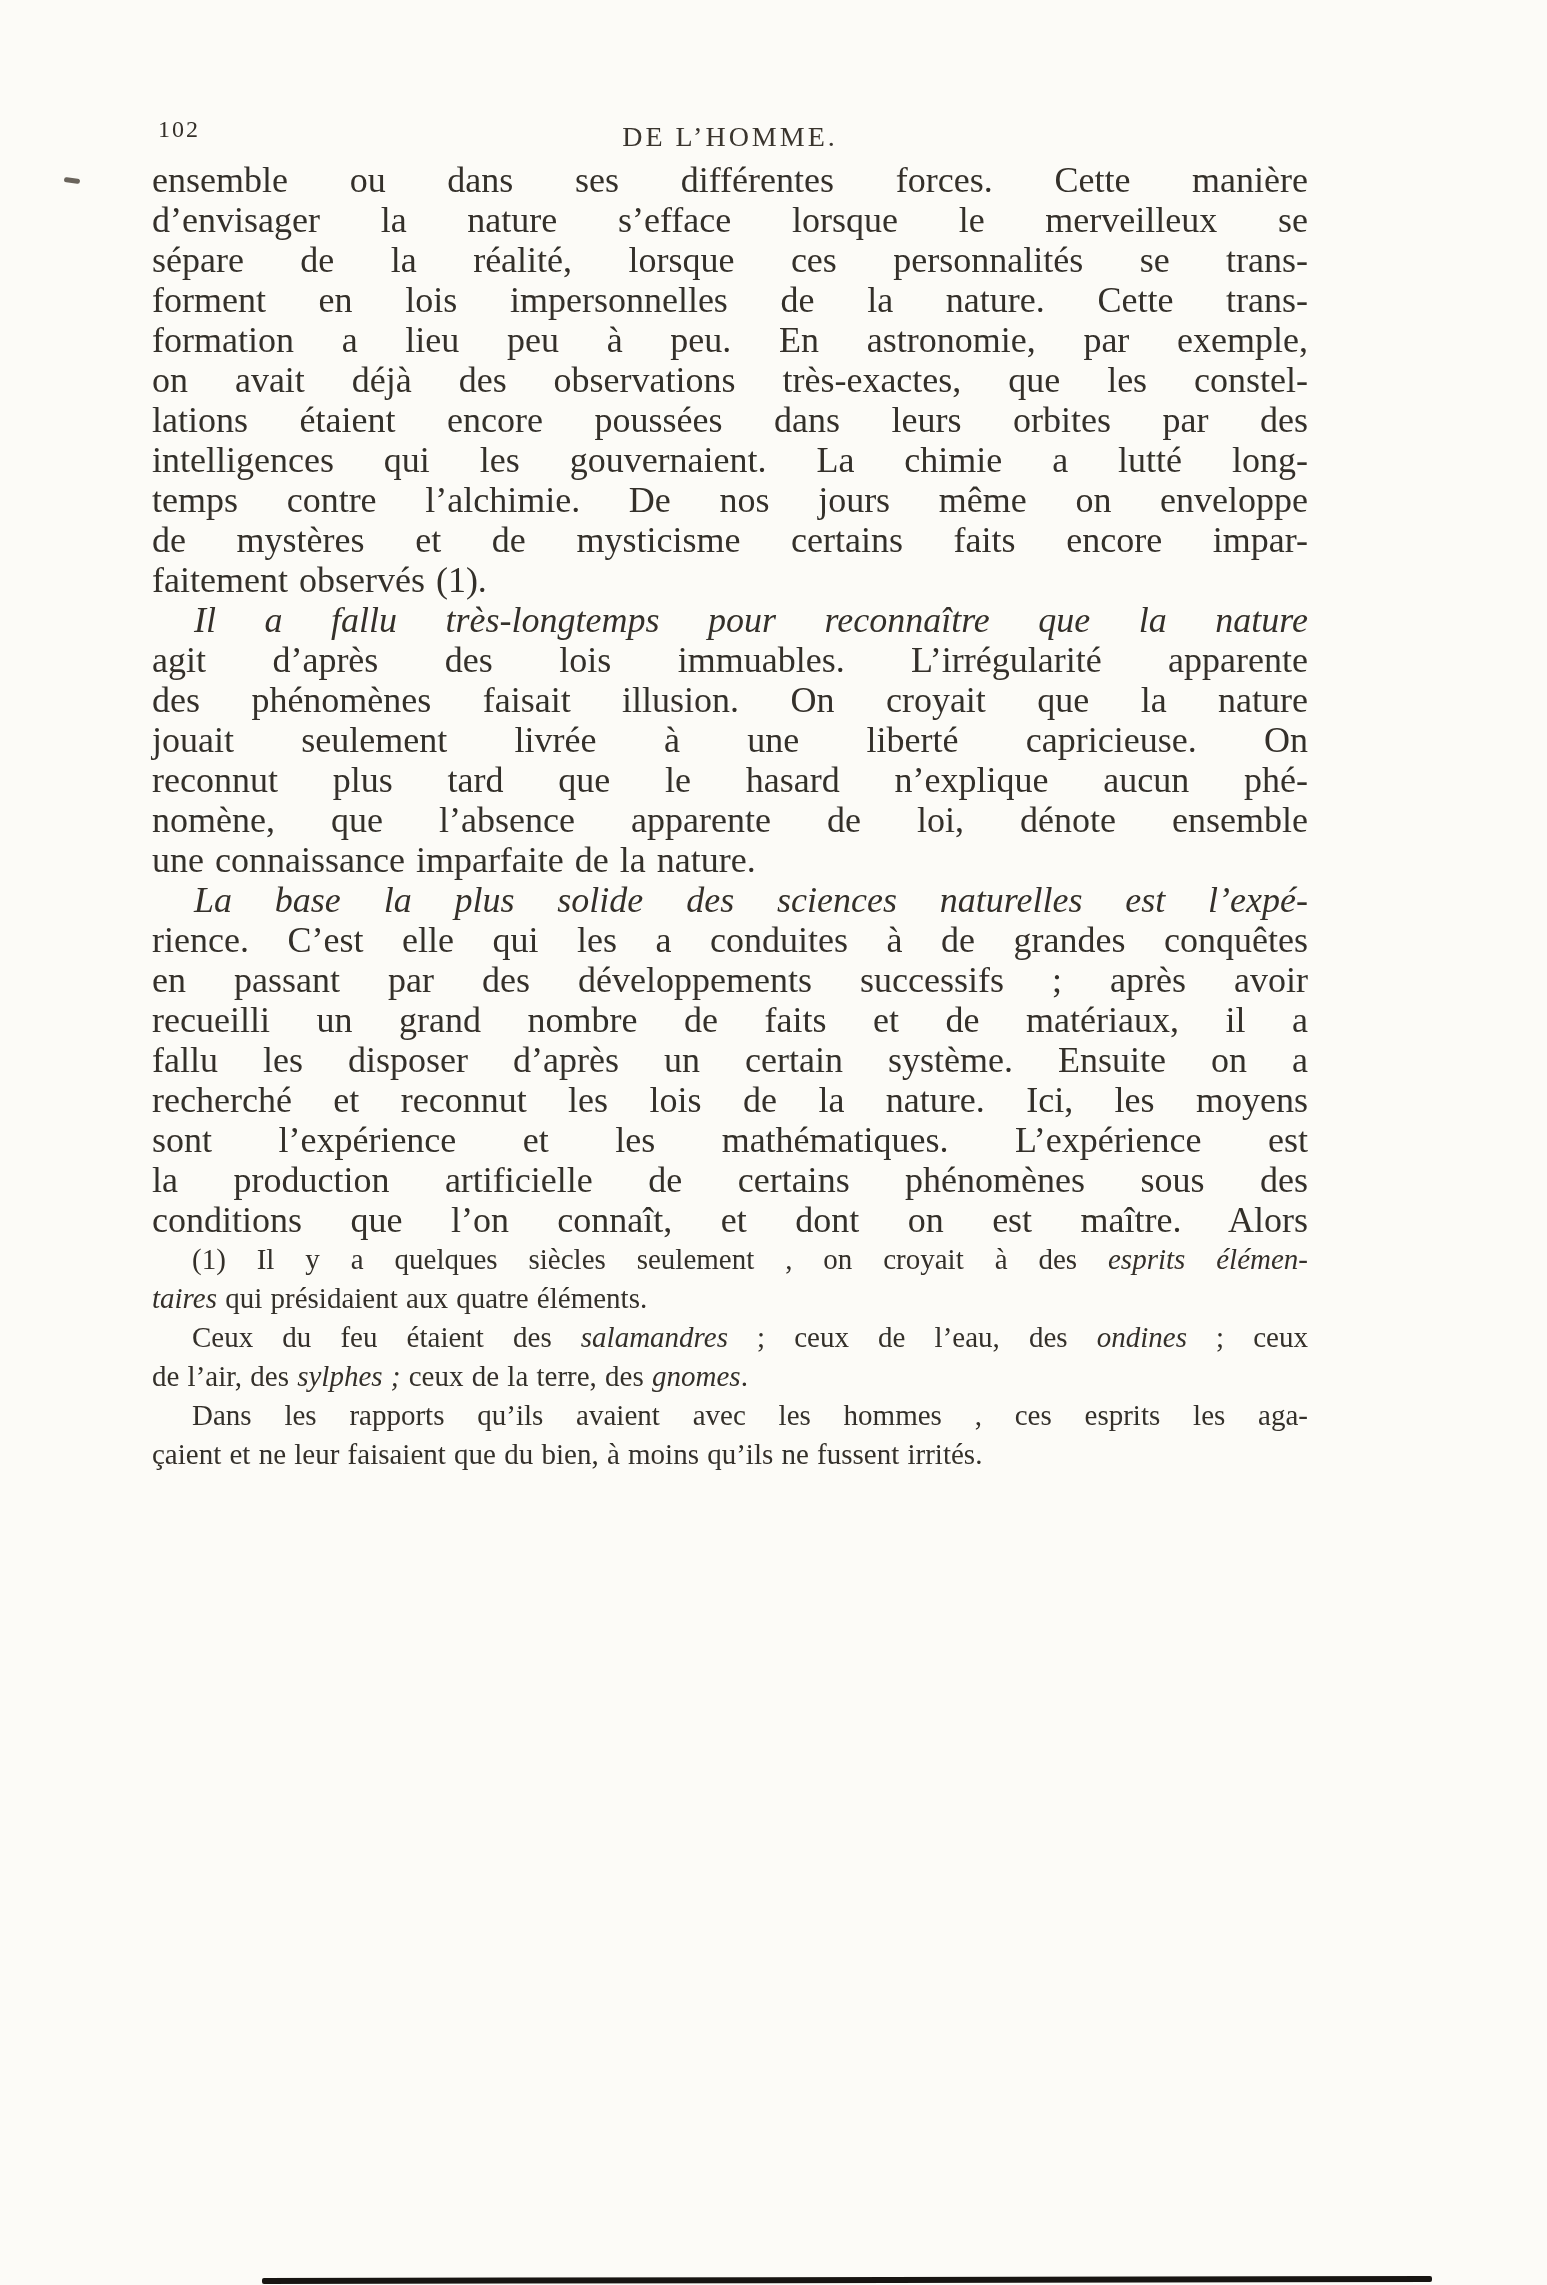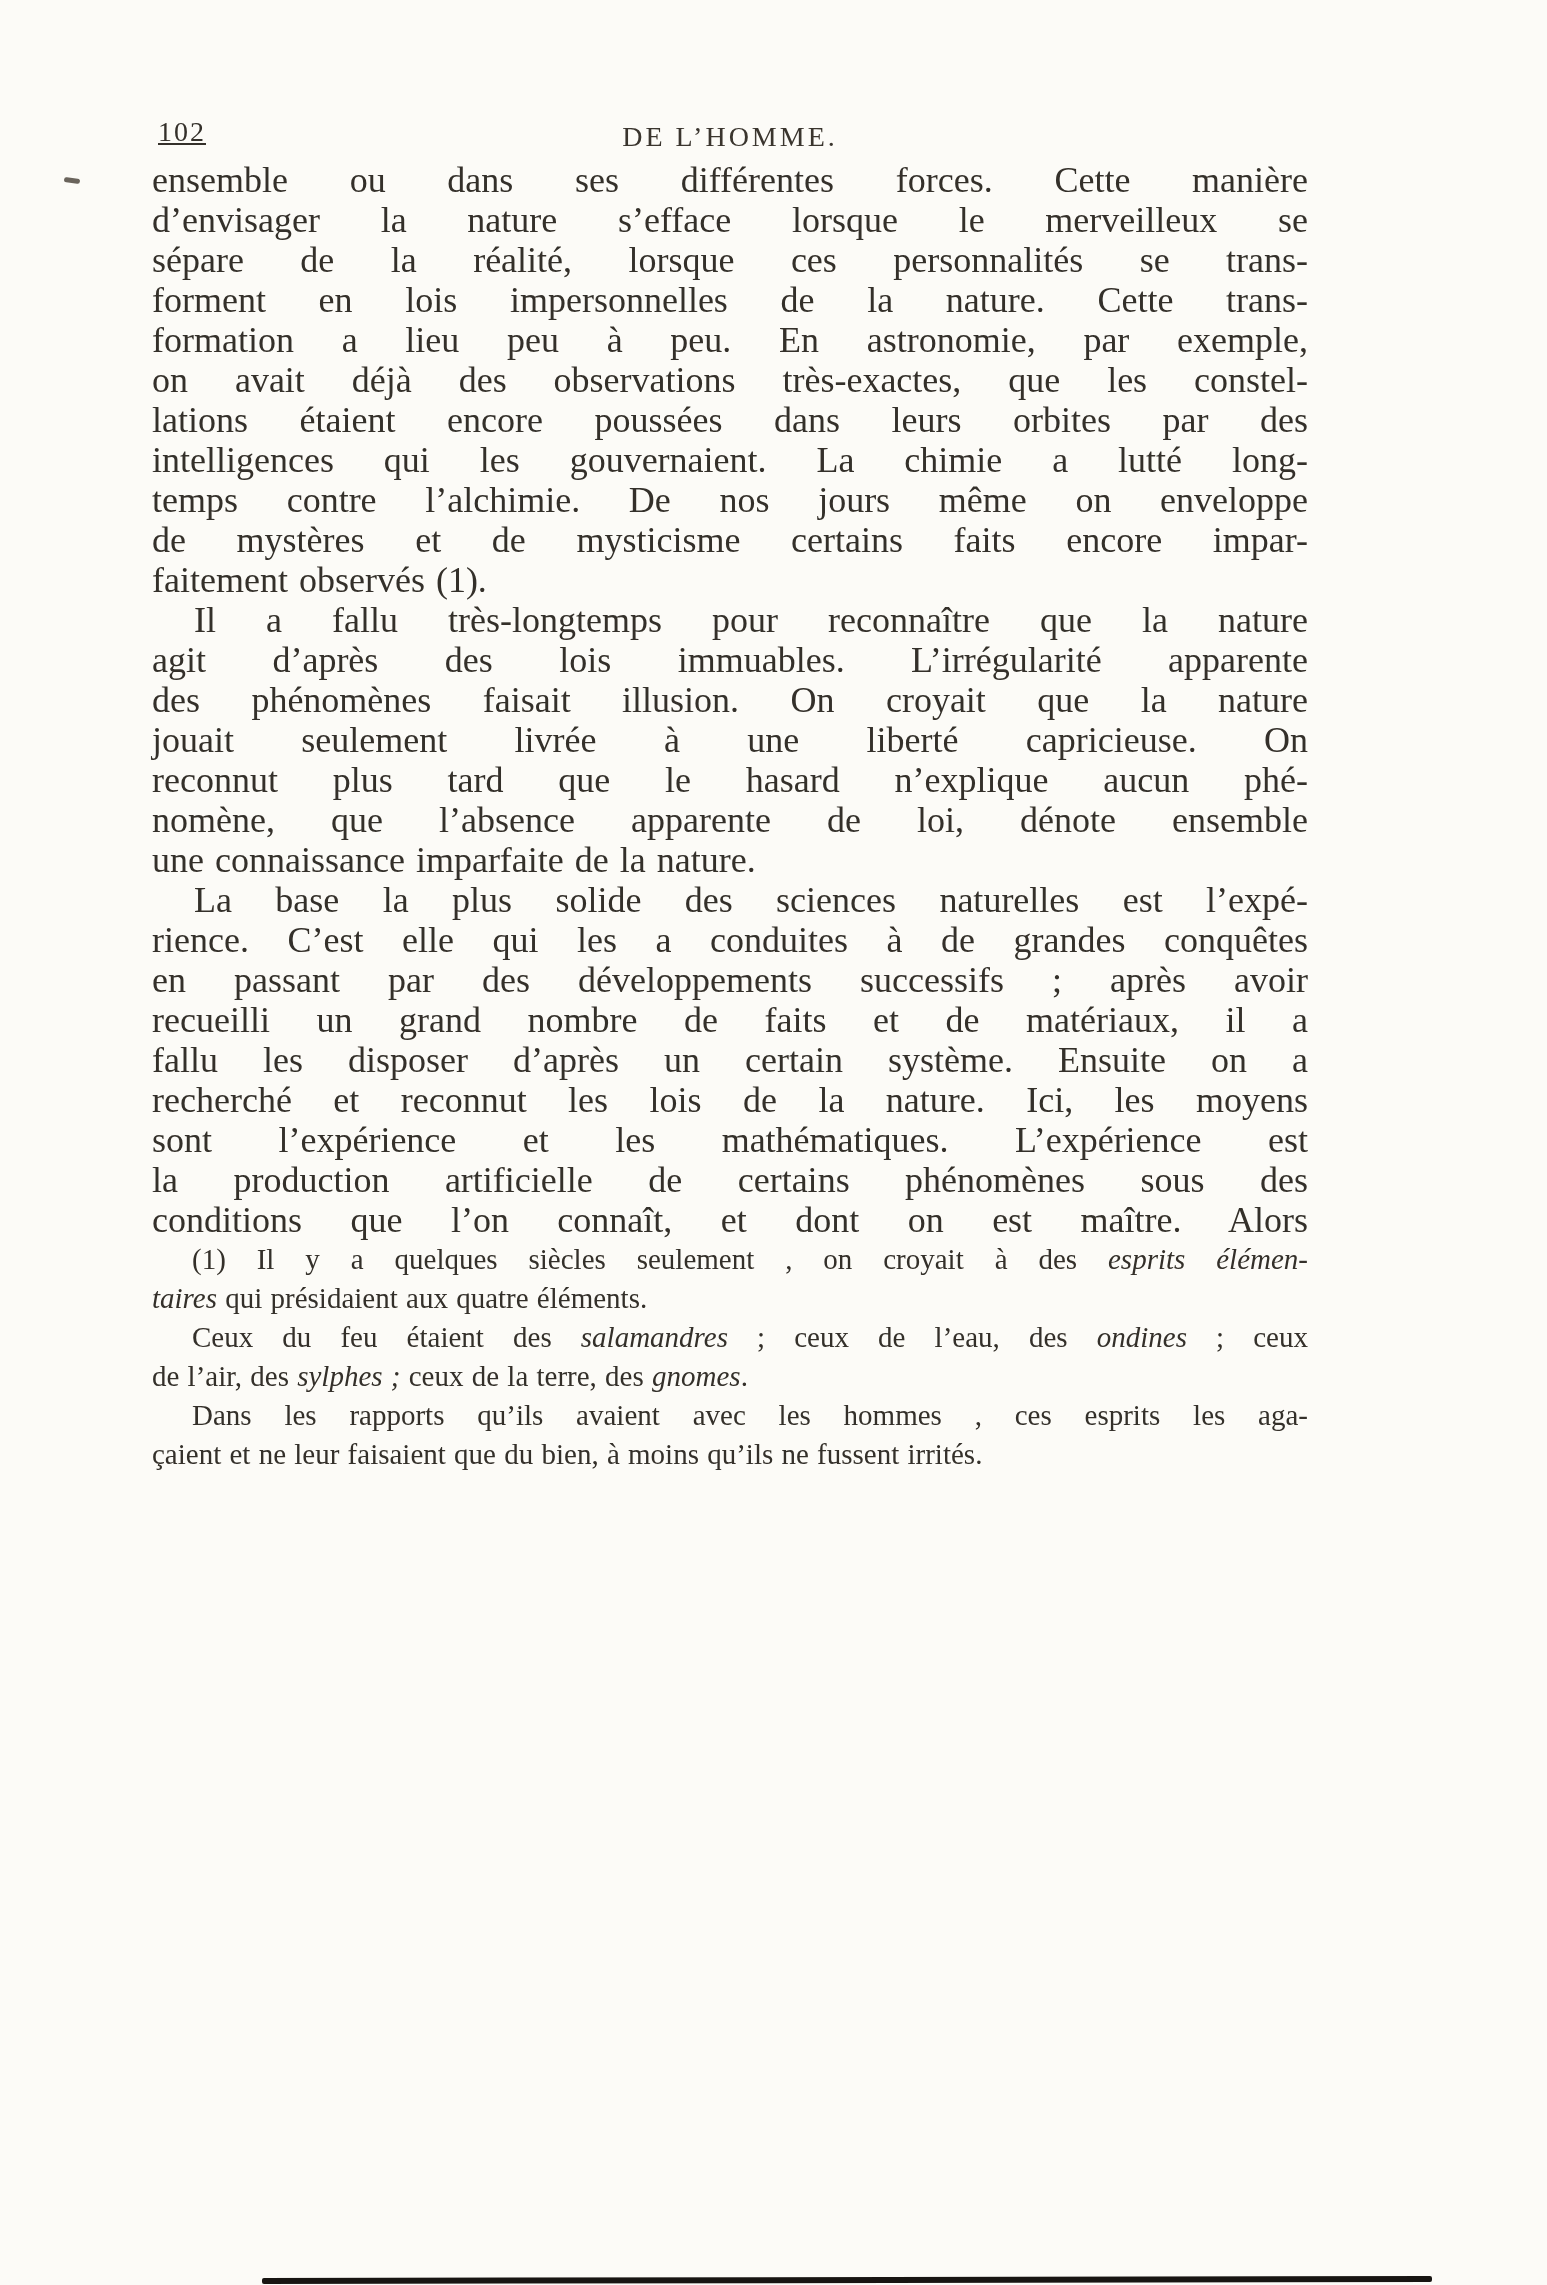--- a/index.html
+++ b/index.html
@@ -17,44 +17,43 @@
     position: absolute;
     left: 152px;
     top: 114px;
     width: 1156px;
   }
   .head { position: relative; height: 44px; }
   .pagenum {
     position: absolute;
     left: 6px;
     top: 2px;
-    font-size: 28px;
+    font-size: 24px;
     letter-spacing: 2px;
-    text-decoration: underline;
   }
   .runhead {
     display: block;
     text-align: center;
     font-size: 28px;
     letter-spacing: 3px;
     padding-top: 7px;
     color: #3a352e;
   }
   .bodytext {
     margin-top: 2px;
     font-size: 36px;
     line-height: 40px;
   }
   .bline {
     text-align: justify;
     text-align-last: justify;
     word-spacing: 2px;
   }
   .bline.pend { text-align-last: left; }
-  .bline.indent { text-indent: 42px; }
+  .bline.indent { text-indent: 42px; font-style: italic; }
   .footnote {
     font-size: 29px;
     line-height: 39px;
   }
   .fline {
     text-align: justify;
     text-align-last: justify;
     word-spacing: 1px;
   }
   .fline.pend { text-align-last: left; }

